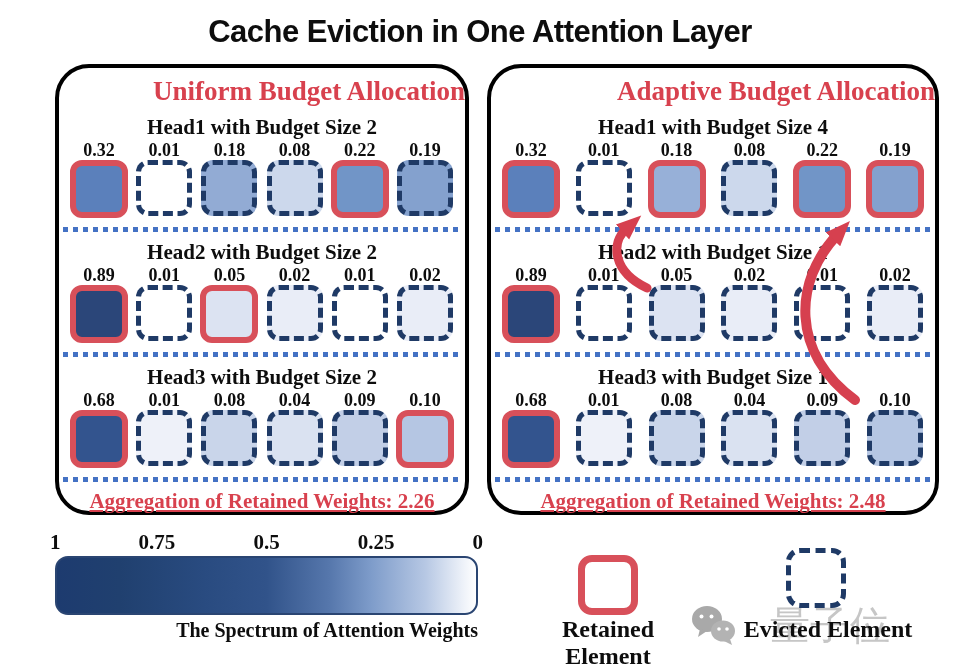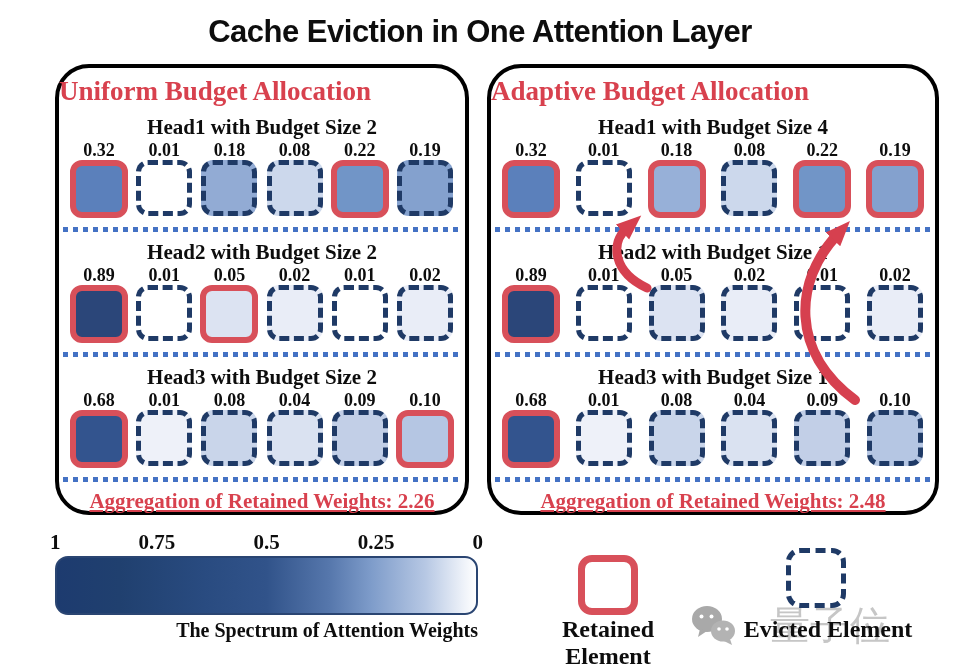--- a/index.html
+++ b/index.html
@@ -13,21 +13,21 @@
   }
 
   .panel {
     position:absolute; top:64px; height:451px; background:#fff;
     border:4px solid #000; border-radius:34px;
   }
   .panel.left  { left:55px;  width:414px; }
   .panel.right { left:487px; width:452px; }
 
   .panel-title {
-    text-align:left; font-weight:bold; font-size:27px; color:#d8414e;
+    text-align:right; font-weight:bold; font-size:27px; color:#d8414e;
     margin-top:9px; line-height:1.1;
   }
   .head-label {
     text-align:center; font-weight:bold; font-size:21px; color:#0d0d0d;
     margin-top:8px; line-height:1.15;
   }
   .cells {
     display:flex; justify-content:space-between; padding:0 9px; margin-top:1px;
   }
   .cell { width:62px; display:flex; flex-direction:column; align-items:center; }

